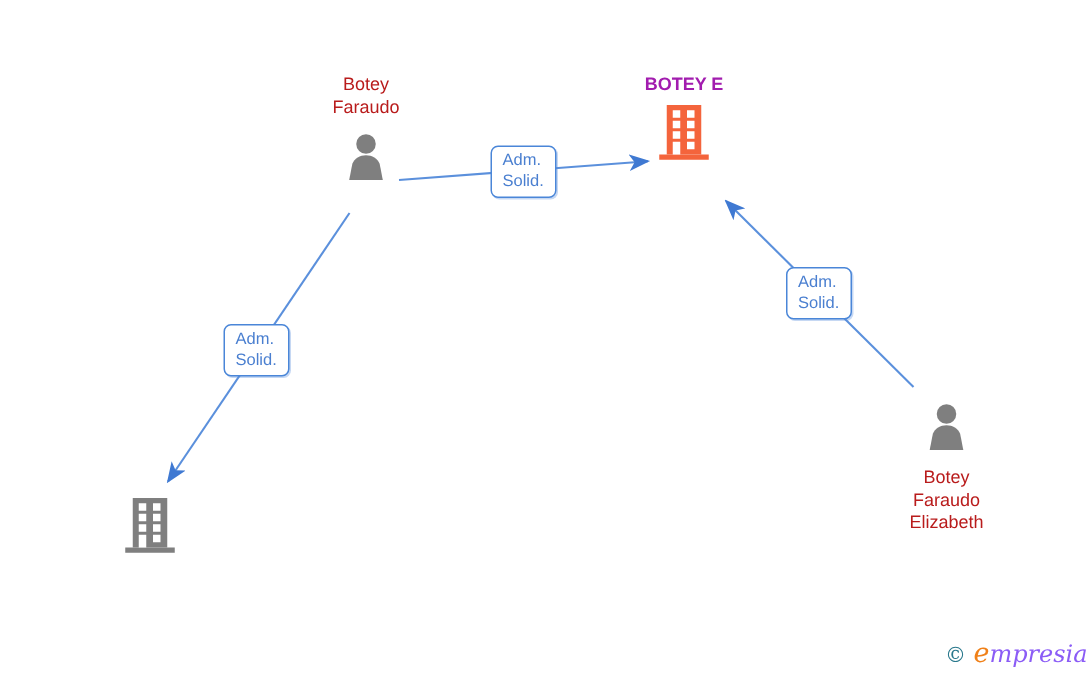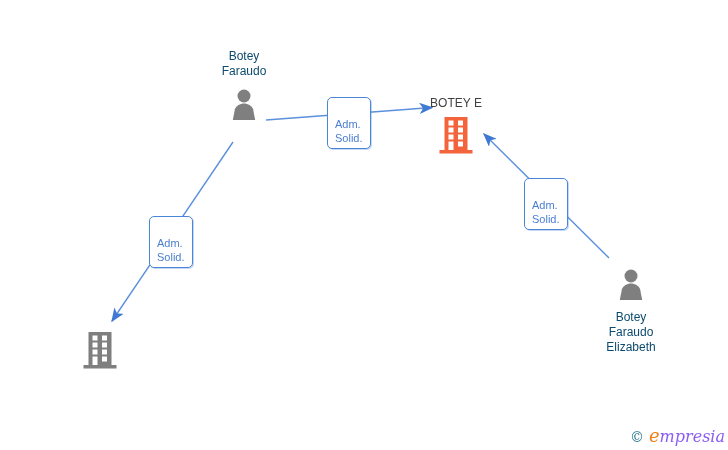--- a/index.html
+++ b/index.html
@@ -2,36 +2,36 @@
 <html><head>
 <meta charset="utf-8">
 <style>
   html,body{margin:0;padding:0;background:#fff;}
   .canvas{
     position:relative;width:728px;height:450px;background:#ffffff;
     overflow:hidden;font-family:"Liberation Sans",sans-serif;
   }
   .edges-layer{position:absolute;left:0;top:0;width:728px;height:450px;pointer-events:none;}
   .node{position:absolute;width:140px;text-align:center;cursor:pointer;}
-  .node-label{font-size:12px;line-height:15px;color:#0c4a6e;}
-  .node-label.bold{font-weight:normal;color:#404040;margin-top:47px;}
+  .node-label{font-size:12px;line-height:15px;color:#b91c1c;}
+  .node-label.bold{font-weight:bold;color:#a21caf;}
   .node-icon{display:inline-block;}
   .icon-gray{color:#7f7f7f;fill:#7f7f7f;}
   .icon-orange{color:#f4643c;fill:#f4643c;}
   .node-elena{left:174px;top:49px;}
   .node-elena .node-icon{margin-top:10px;}
   .node-botey{left:386px;top:49px;}
   .node-botey .node-icon{margin-top:6px;}
   .node-arxeus{left:30px;top:332px;}
   .node-arxeus .node-label{margin-top:4px;}
   .node-elizabeth{left:561px;top:269px;}
   .node-elizabeth .node-label{margin-top:6px;}
   .edge-label{
     position:absolute;background:#ffffff;border:1px solid #4a86d8;border-radius:5px;
-    padding:19px 7px 3px 7px;font-size:11px;line-height:14px;color:#4a7fd0;
+    padding:2px 7px 3px 7px;font-size:11px;line-height:14px;color:#4a7fd0;
     box-shadow:1px 1px 0 rgba(91,144,220,.35);text-align:left;
   }
   .edge-label-a{left:327px;top:97px;}
   .edge-label-b{left:149px;top:216px;}
   .edge-label-c{left:524px;top:178px;}
   .watermark{
     position:absolute;right:3px;bottom:4px;font-family:"DejaVu Serif",serif;
     font-style:italic;white-space:nowrap;cursor:pointer;
   }
   .watermark .copy{color:#29788c;font-size:14px;margin-right:5px;font-style:normal;}

